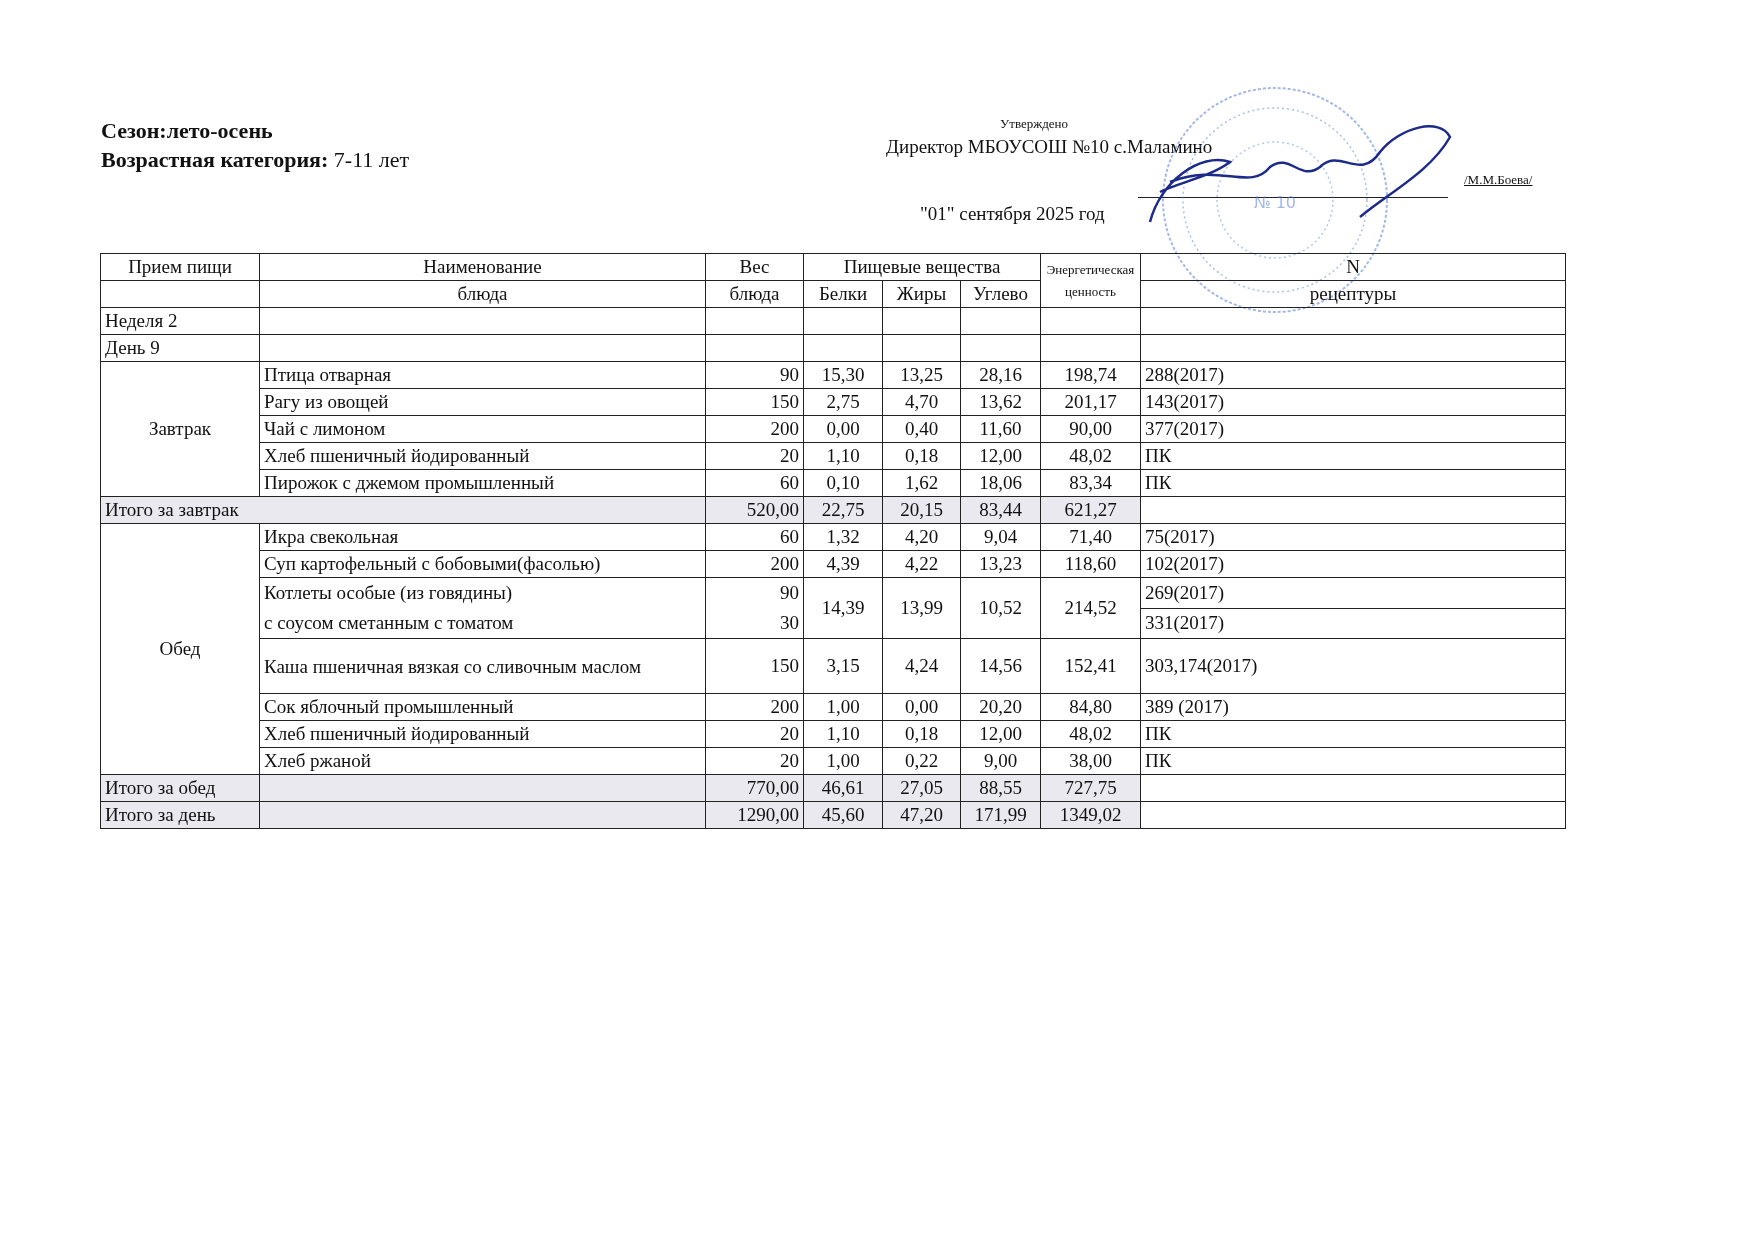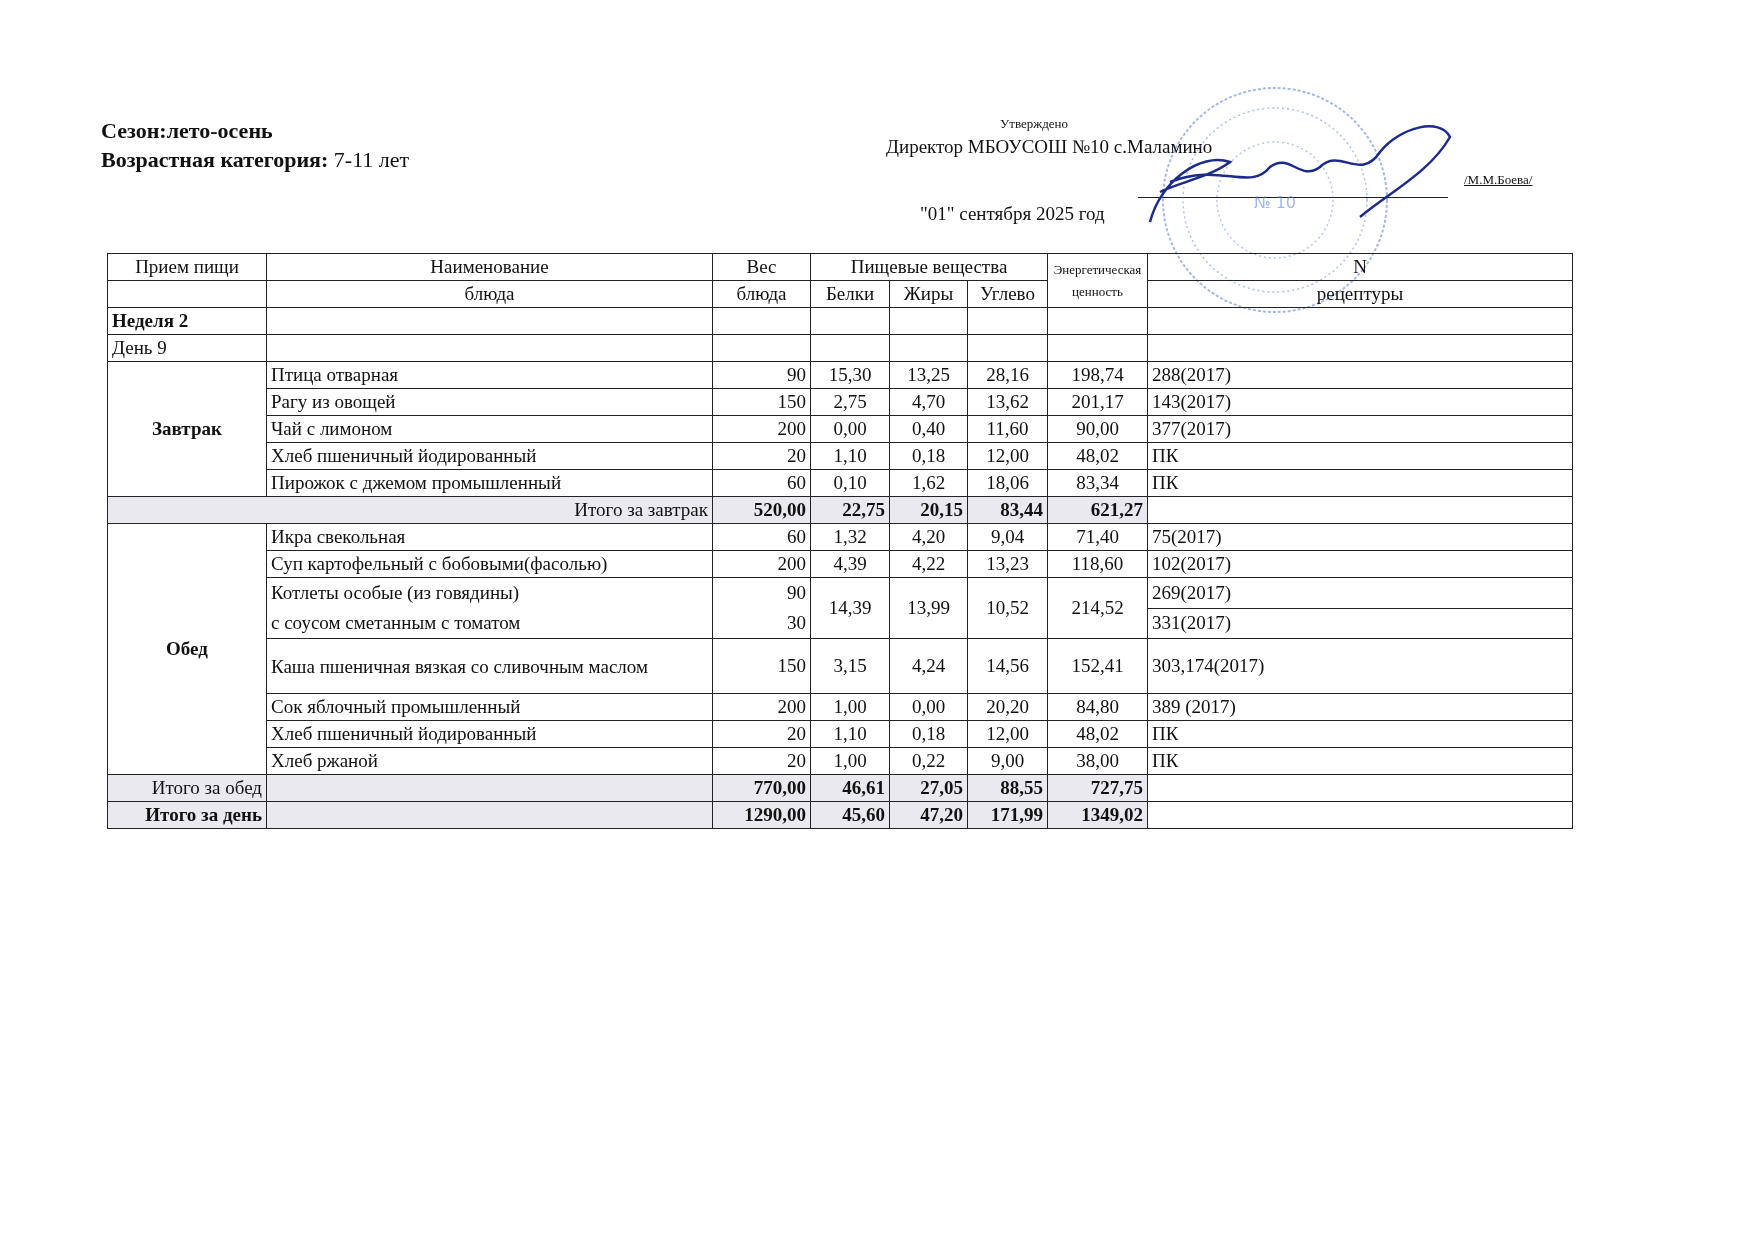--- a/index.html
+++ b/index.html
@@ -11,32 +11,32 @@
   .hdr-left b { font-weight: bold; }
   .approved { position: absolute; left: 1000px; top: 116px; font-size: 13px; }
   .director { position: absolute; left: 886px; top: 136px; font-size: 19px; }
   .sign-line { position: absolute; left: 1138px; top: 197px; width: 310px; border-bottom: 1.5px solid #222; }
   .signer { position: absolute; left: 1464px; top: 172px; font-size: 13px; text-decoration: underline; }
   .date { position: absolute; left: 920px; top: 203px; font-size: 19px; }
   .stamp { position: absolute; left: 1155px; top: 80px; width: 240px; height: 240px; pointer-events: none; }
   .signature { position: absolute; left: 1140px; top: 122px; width: 320px; height: 110px; pointer-events: none; }
 
   table.menu {
-    position: absolute; left: 107px; top: 253px; width: 1465px;
+    position: absolute; left: 100px; top: 253px; width: 1465px;
     border-collapse: collapse; table-layout: fixed; font-size: 19px;
   }
   table.menu td {
     border: 1.5px solid #222; padding: 0 4px; height: 26px; line-height: 22px;
     white-space: nowrap; overflow: hidden;
   }
   .c { text-align: center; }
   .r { text-align: right; }
-  .b { font-weight: bold; }
+  .b { font-weight: normal; }
   .small { font-size: 13px; line-height: 15px; font-family: Liberation Serif, serif; }
-  .shade { background: #e9e9ef; text-align: right; }
+  .shade { background: #e9e9ef; }
   .wrap { white-space: normal !important; }
 </style>
 </head>
 <body>
 
 <div class="hdr-left">
   <div><b>Сезон:</b><b>лето-осень</b></div>
   <div><b>Возрастная категория:</b><span> 7-11 лет</span></div>
 </div>
 

